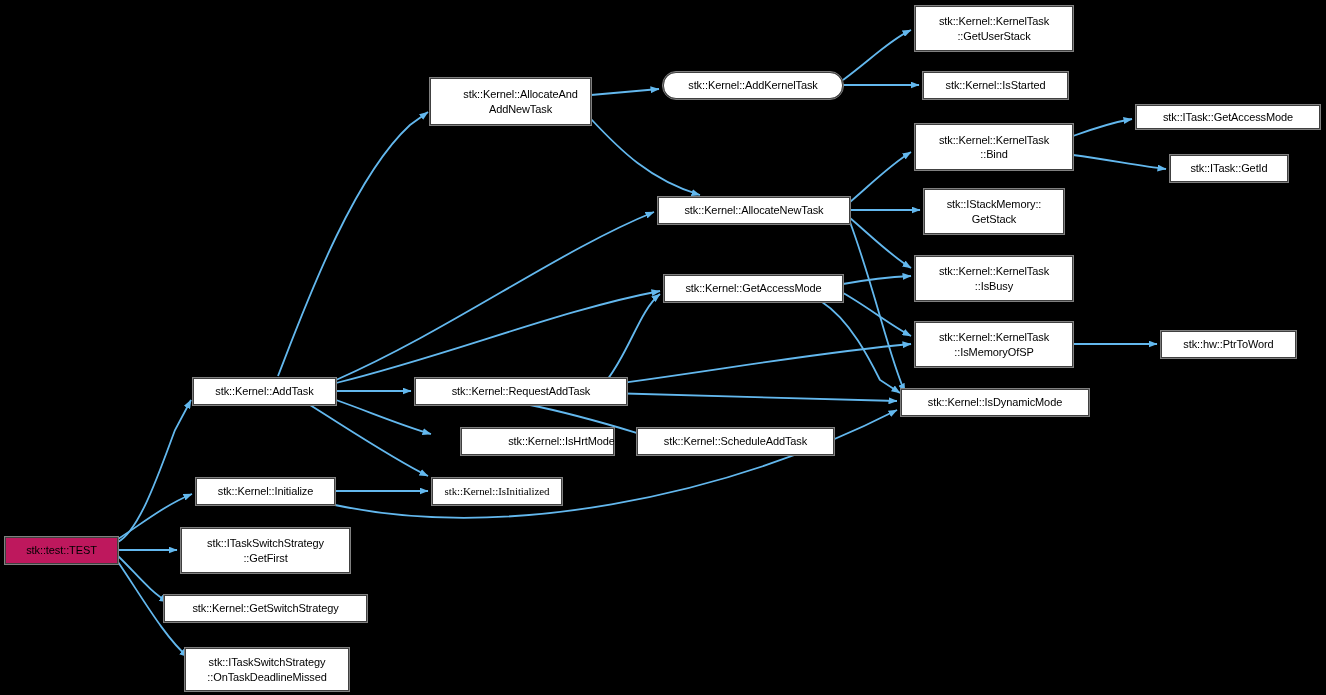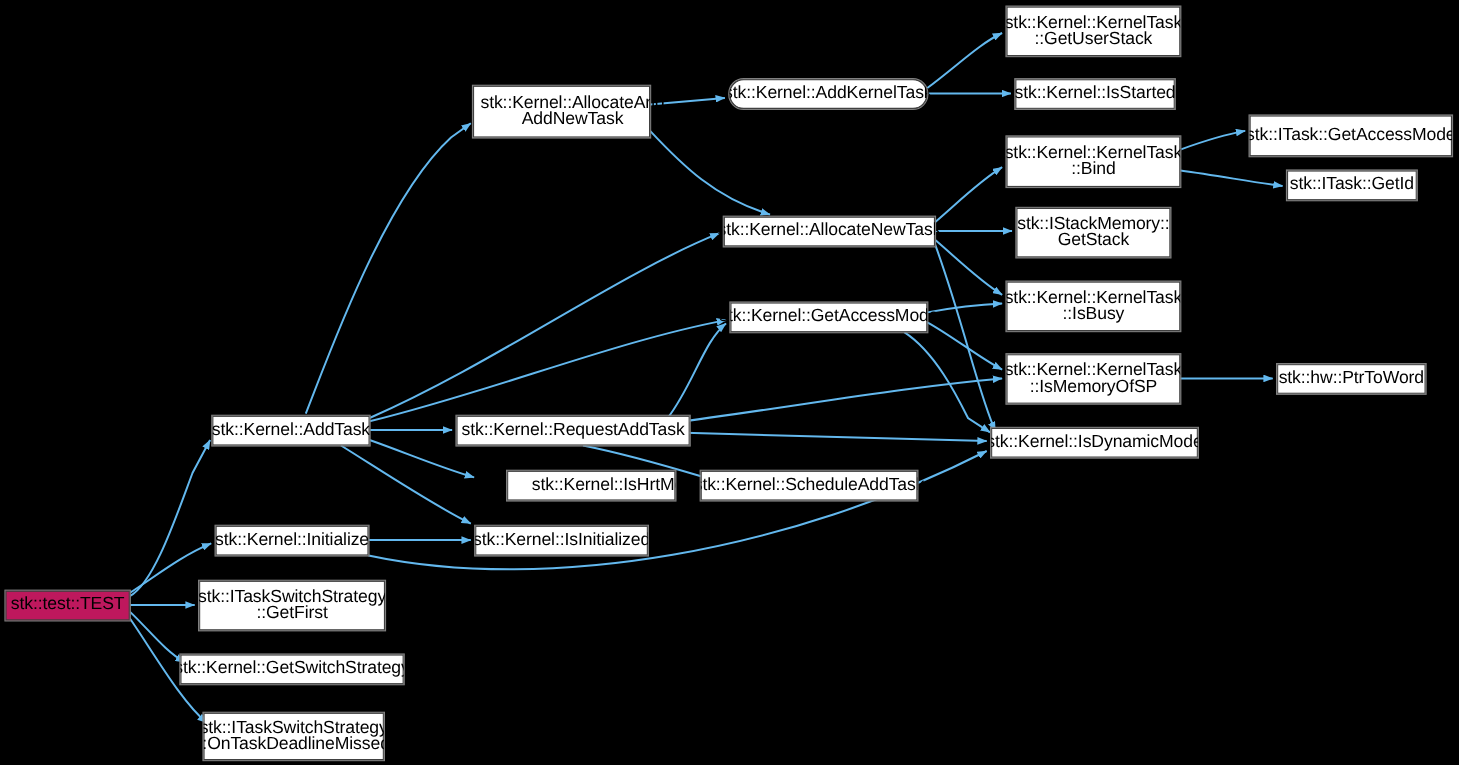--- a/index.html
+++ b/index.html
@@ -27,21 +27,21 @@
     position: absolute;
     box-sizing: border-box;
     background: #ffffff;
     border: 1px solid #404040;
     outline: 1px solid #808080;
     display: flex;
     align-items: center;
     justify-content: center;
     text-align: center;
     color: #000000;
-    font-size: 16px;
+    font-size: 11px;
     line-height: 14.5px;
     letter-spacing: -0.1px;
     white-space: pre-line;
     z-index: 5;
   }
   .node.current {
     background: #be185d;
   }
 </style>
 </head>
@@ -94,34 +94,34 @@
       <div class="node" style="left: 196px; top: 478px; width: 139px; height: 27px;">stk::Kernel::Initialize</div>
       <div class="node" style="left: 181px; top: 528px; width: 169px; height: 45px;">stk::ITaskSwitchStrategy
 ::GetFirst</div>
       <div class="node" style="left: 164px; top: 595px; width: 203px; height: 27px;">stk::Kernel::GetSwitchStrategy</div>
       <div class="node" style="left: 185px; top: 648px; width: 164px; height: 43px;">stk::ITaskSwitchStrategy
 ::OnTaskDeadlineMissed</div>
       <div class="node" style="left: 430px; top: 78px; width: 161px; height: 47px; padding-left: 20px;">stk::Kernel::AllocateAnd
 AddNewTask</div>
       <div class="node" style="left: 415px; top: 378px; width: 212px; height: 27px;">stk::Kernel::RequestAddTask</div>
       <div class="node" style="left: 461px; top: 428px; width: 153px; height: 27px; padding-left: 48px;">stk::Kernel::IsHrtMode</div>
-      <div class="node" style="left: 432px; top: 478px; width: 157px; height: 27px;">stk::Kernel::IsInitialized</div>
+      <div class="node" style="left: 432px; top: 478px; width: 130px; height: 27px; font-family: Liberation Serif, serif;">stk::Kernel::IsInitialized</div>
       <div class="node" style="left: 663px; top: 72px; width: 180px; height: 27px; border-radius: 13px;">stk::Kernel::AddKernelTask</div>
       <div class="node" style="left: 658px; top: 197px; width: 192px; height: 27px;">stk::Kernel::AllocateNewTask</div>
       <div class="node" style="left: 664px; top: 275px; width: 179px; height: 27px;">stk::Kernel::GetAccessMode</div>
       <div class="node" style="left: 637px; top: 428px; width: 197px; height: 27px;">stk::Kernel::ScheduleAddTask</div>
       <div class="node" style="left: 915px; top: 6px; width: 158px; height: 45px;">stk::Kernel::KernelTask
 ::GetUserStack</div>
       <div class="node" style="left: 923px; top: 72px; width: 145px; height: 27px;">stk::Kernel::IsStarted</div>
       <div class="node" style="left: 915px; top: 124px; width: 158px; height: 46px;">stk::Kernel::KernelTask
 ::Bind</div>
       <div class="node" style="left: 924px; top: 189px; width: 140px; height: 45px;">stk::IStackMemory::
 GetStack</div>
       <div class="node" style="left: 915px; top: 256px; width: 158px; height: 45px;">stk::Kernel::KernelTask
 ::IsBusy</div>
       <div class="node" style="left: 915px; top: 322px; width: 158px; height: 45px;">stk::Kernel::KernelTask
 ::IsMemoryOfSP</div>
       <div class="node" style="left: 901px; top: 389px; width: 188px; height: 27px;">stk::Kernel::IsDynamicMode</div>
-      <div class="node" style="left: 1136px; top: 105px; width: 184px; height: 37px;">stk::ITask::GetAccessMode</div>
+      <div class="node" style="left: 1136px; top: 105px; width: 184px; height: 24px;">stk::ITask::GetAccessMode</div>
       <div class="node" style="left: 1170px; top: 155px; width: 118px; height: 27px;">stk::ITask::GetId</div>
       <div class="node" style="left: 1161px; top: 331px; width: 135px; height: 27px;">stk::hw::PtrToWord</div>
     </div>
 </div>
 
 </body></html>

